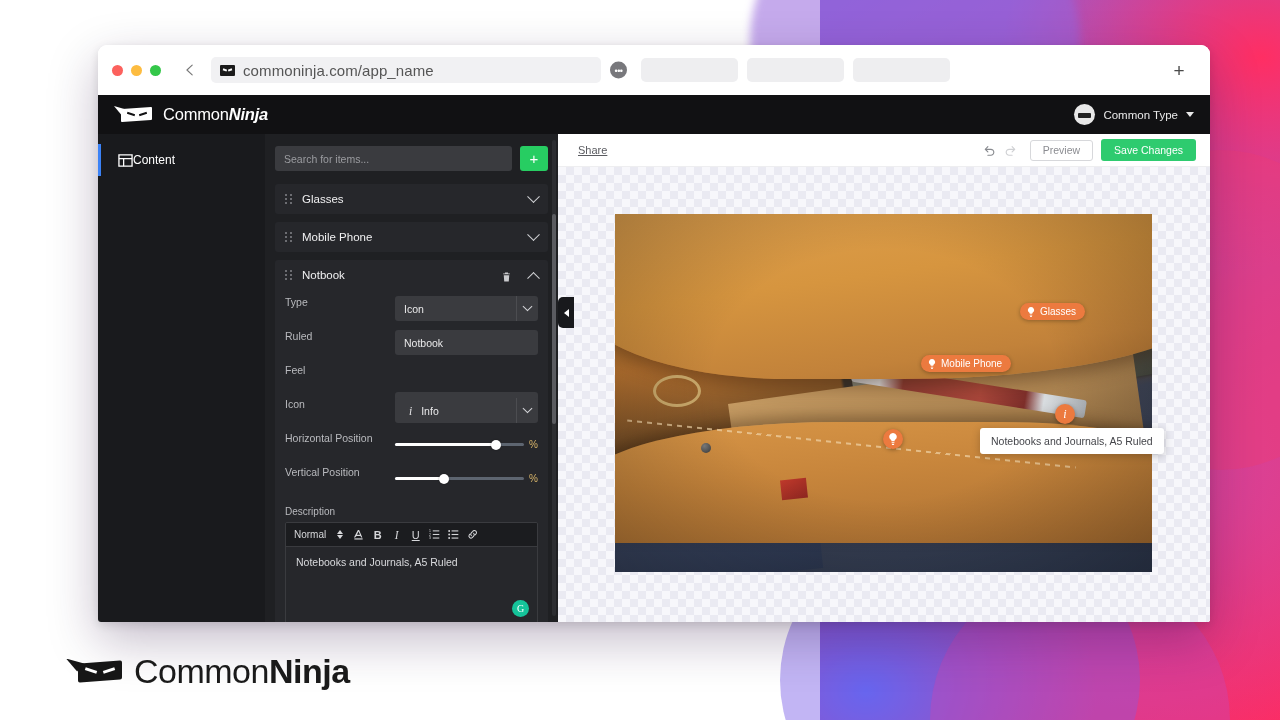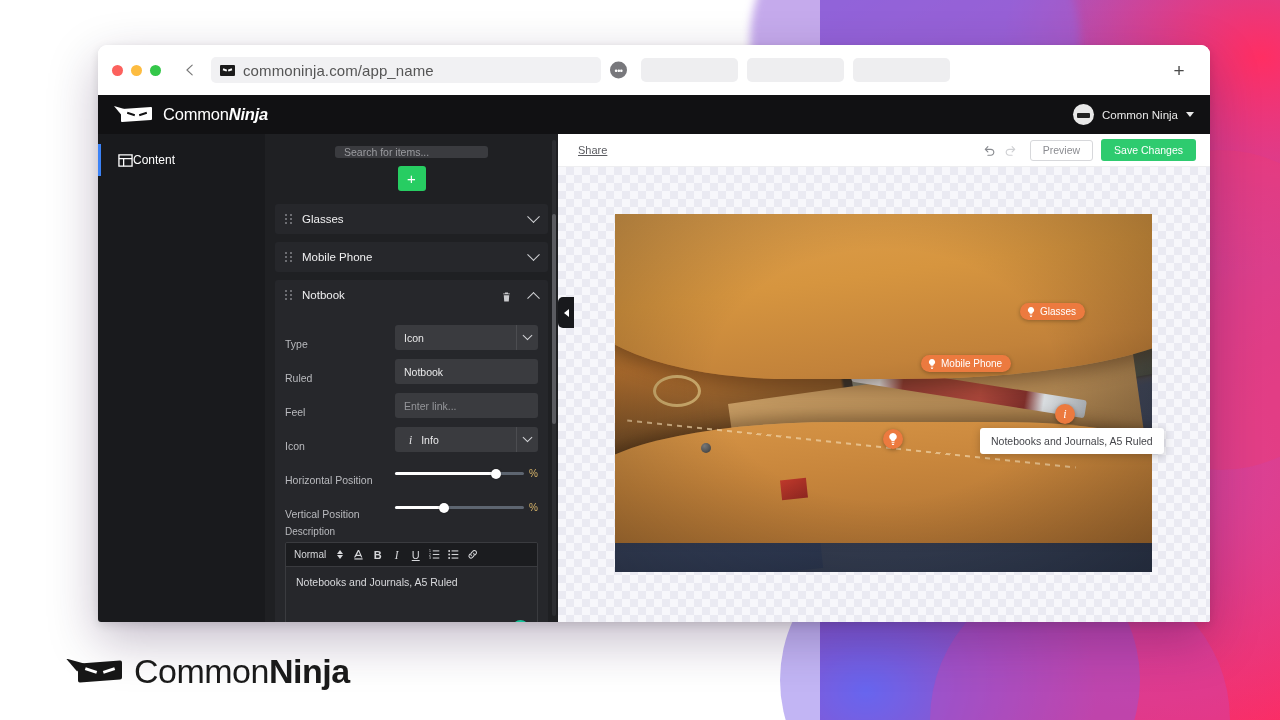--- a/index.html
+++ b/index.html
@@ -155,21 +155,21 @@
   .nav-spacer { height: 12px; }
 
   
   #editor-panel {
     width: 293px; flex: 0 0 auto; background: #1f2023;
     position: relative; overflow: hidden;
   }
   #editor-scroll { padding: 8px 10px 0 10px; height: 100%; }
   #editor-top-strip { height: 4px; }
 
-  #search-row { display: flex; gap: 8px; align-items: center; margin-bottom: 13px; flex-direction: column; }
+  #search-row { display: flex; gap: 8px; align-items: center; margin-bottom: 13px; }
   #search-input {
     flex: 1; height: 25px; background: #3a3b3f; border: none; border-radius: 3px;
     color: #e2e2e4; font-size: 10.5px; padding: 0 9px;
     font-family: "Liberation Sans", sans-serif;
   }
   #search-input::placeholder { color: #9b9ca0; }
   #add-item-button {
     width: 28px; height: 25px; background: #27cd62; border: none; border-radius: 3px;
     color: #fff; font-size: 15px; line-height: 1; cursor: pointer;
     display: flex; align-items: center; justify-content: center; font-weight: 400;
@@ -191,21 +191,21 @@
   .item-title { flex: 1; font-size: 11.5px; color: #f0f0f1; }
   .chev {
     width: 9px; height: 9px; border-right: 1.6px solid #cfd0d3; border-bottom: 1.6px solid #cfd0d3;
     transform: rotate(45deg) translate(-2px,-2px); cursor: pointer;
   }
   .chev.up { transform: rotate(-135deg) translate(-2px,-2px); }
   .trash-icon { width: 11px; height: 12px; margin-right: 8px; cursor: pointer; color:#c9cacd; }
   .trash-icon svg { width: 100%; height: 100%; fill: currentColor; }
 
   .item-body { padding: 6px 10px 10px 10px; }
-  .form-row { display: flex; align-items: flex-end; height: 34px; }
+  .form-row { display: flex; align-items: flex-start; height: 34px; }
   .form-label { width: 110px; font-size: 10.5px; color: #b9babe; flex: 0 0 auto; }
   .form-control { flex: 1; }
   .select-box, .text-box {
     width: 100%; height: 25px; background: #3a3b3f; border: none; border-radius: 3px;
     display: flex; align-items: center; padding: 0 0 0 9px; position: relative;
     font-size: 10.5px; color: #e9e9ea;
     font-family: "Liberation Sans", sans-serif;
   }
   .text-box.placeholder { color: #95969a; margin-top: 28px; }
   .select-box .sel-caret {
@@ -481,21 +481,21 @@
         <span class="tail"></span>
           <span class="band"></span>
         <span class="eye l"></span>
           <span class="eye r"></span>
       </span>
       <span id="app-logo-text"><span class="light">Common</span><b>Ninja</b></span>
     </div>
 
     <div id="user-menu">
       <span id="user-avatar"></span>
-      <span id="user-name">Common Ninja</span>
+      <span id="user-name">Common Type</span>
       <span class="caret-down"></span>
     </div>
   </div>
 
   <div id="app-body">
 
     <nav id="sidebar">
       <div class="nav-item active">
         <span class="nav-icon">
           <svg viewBox="0 0 16 16">

